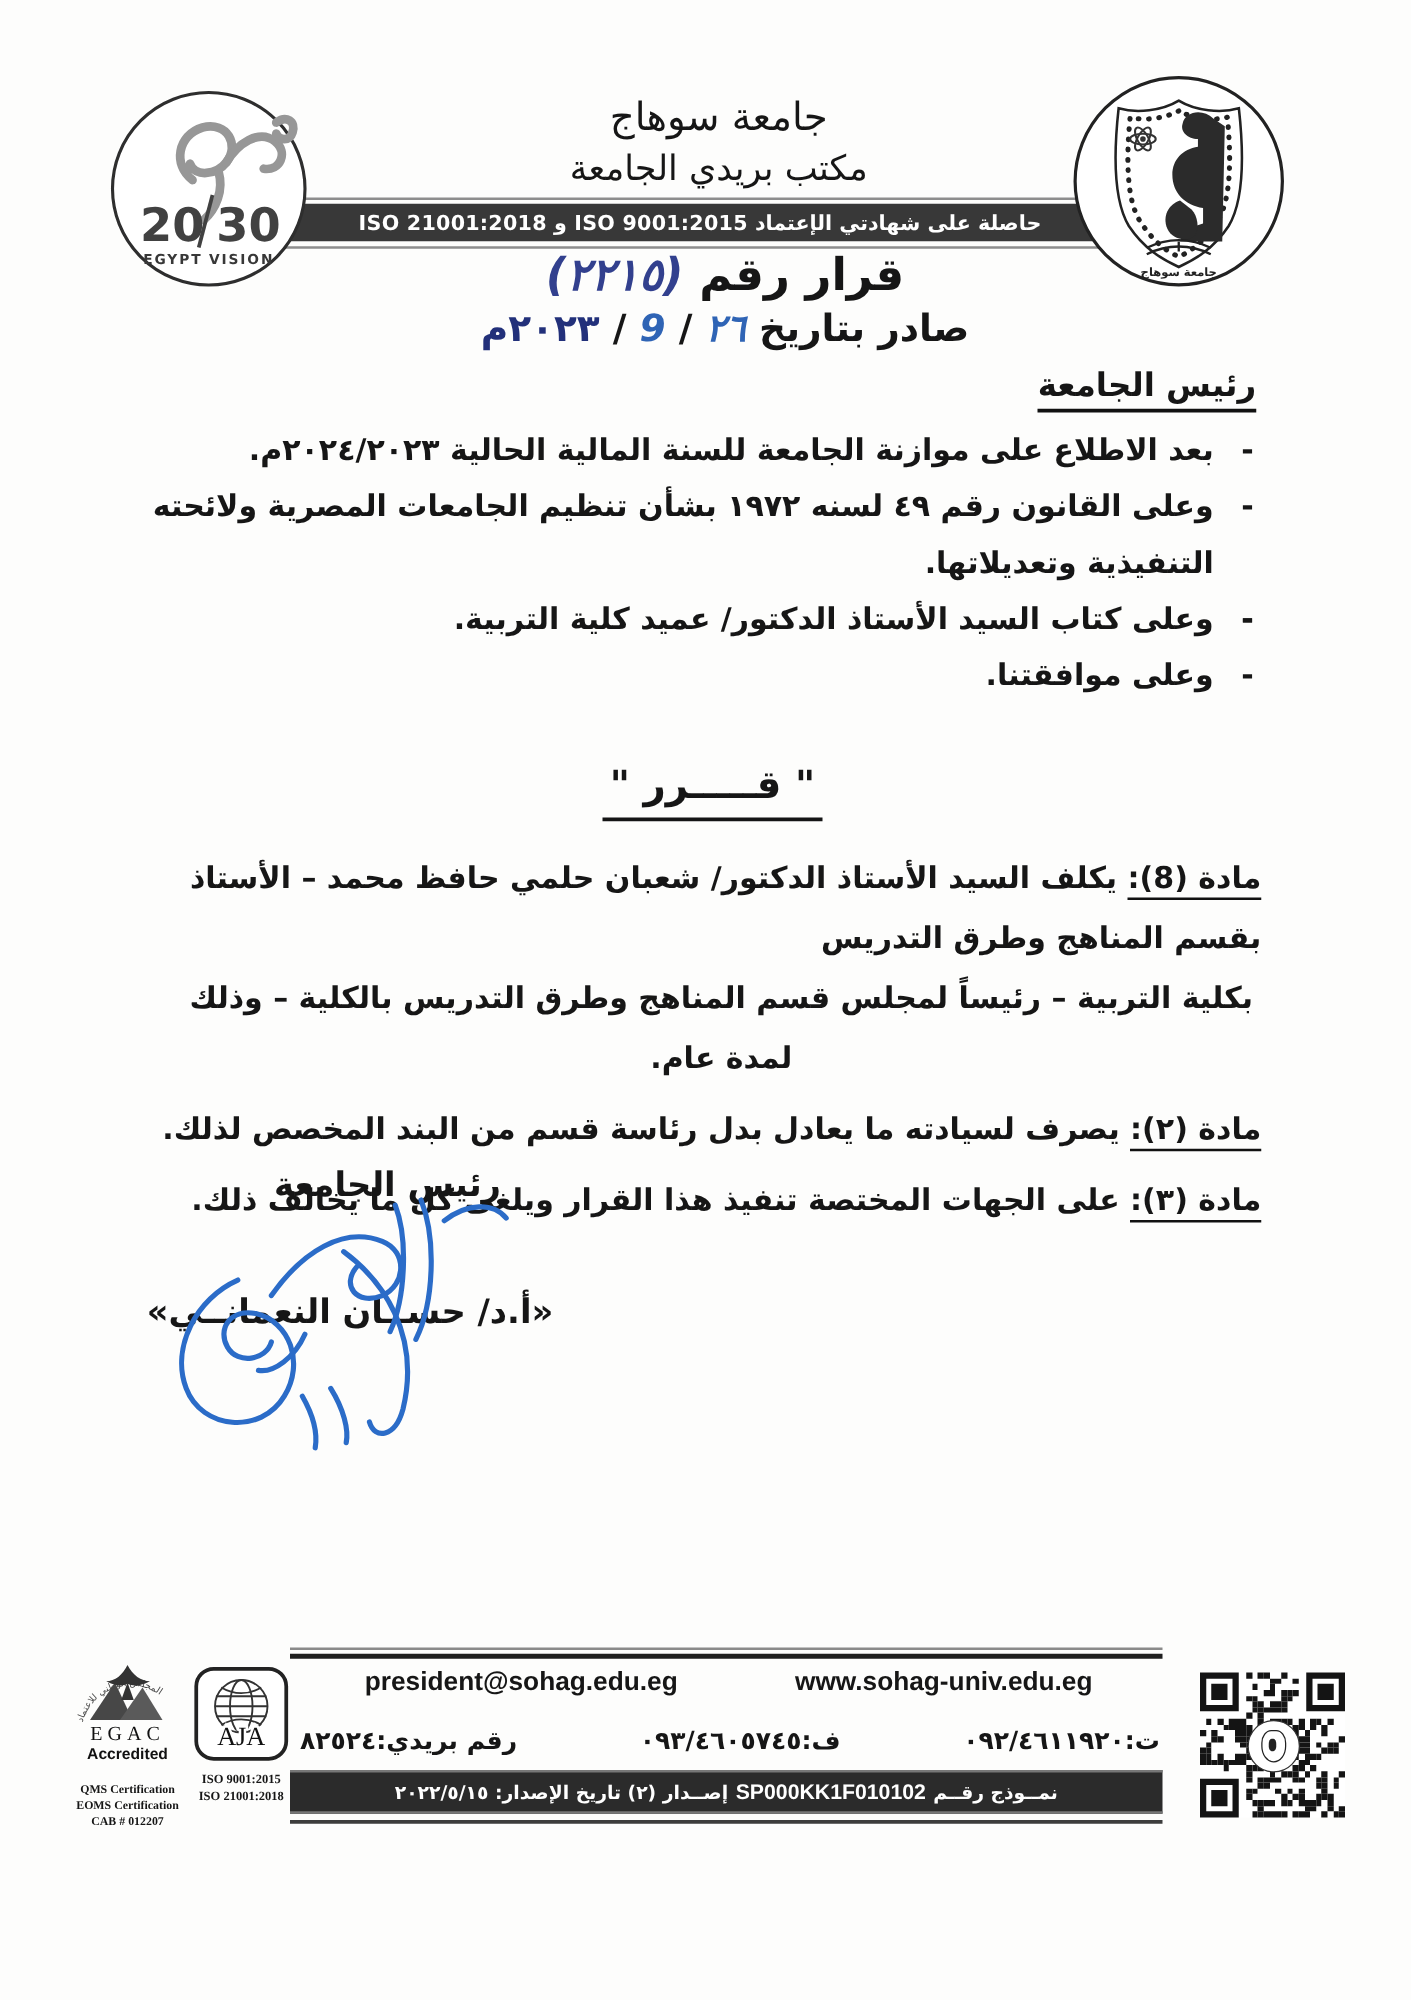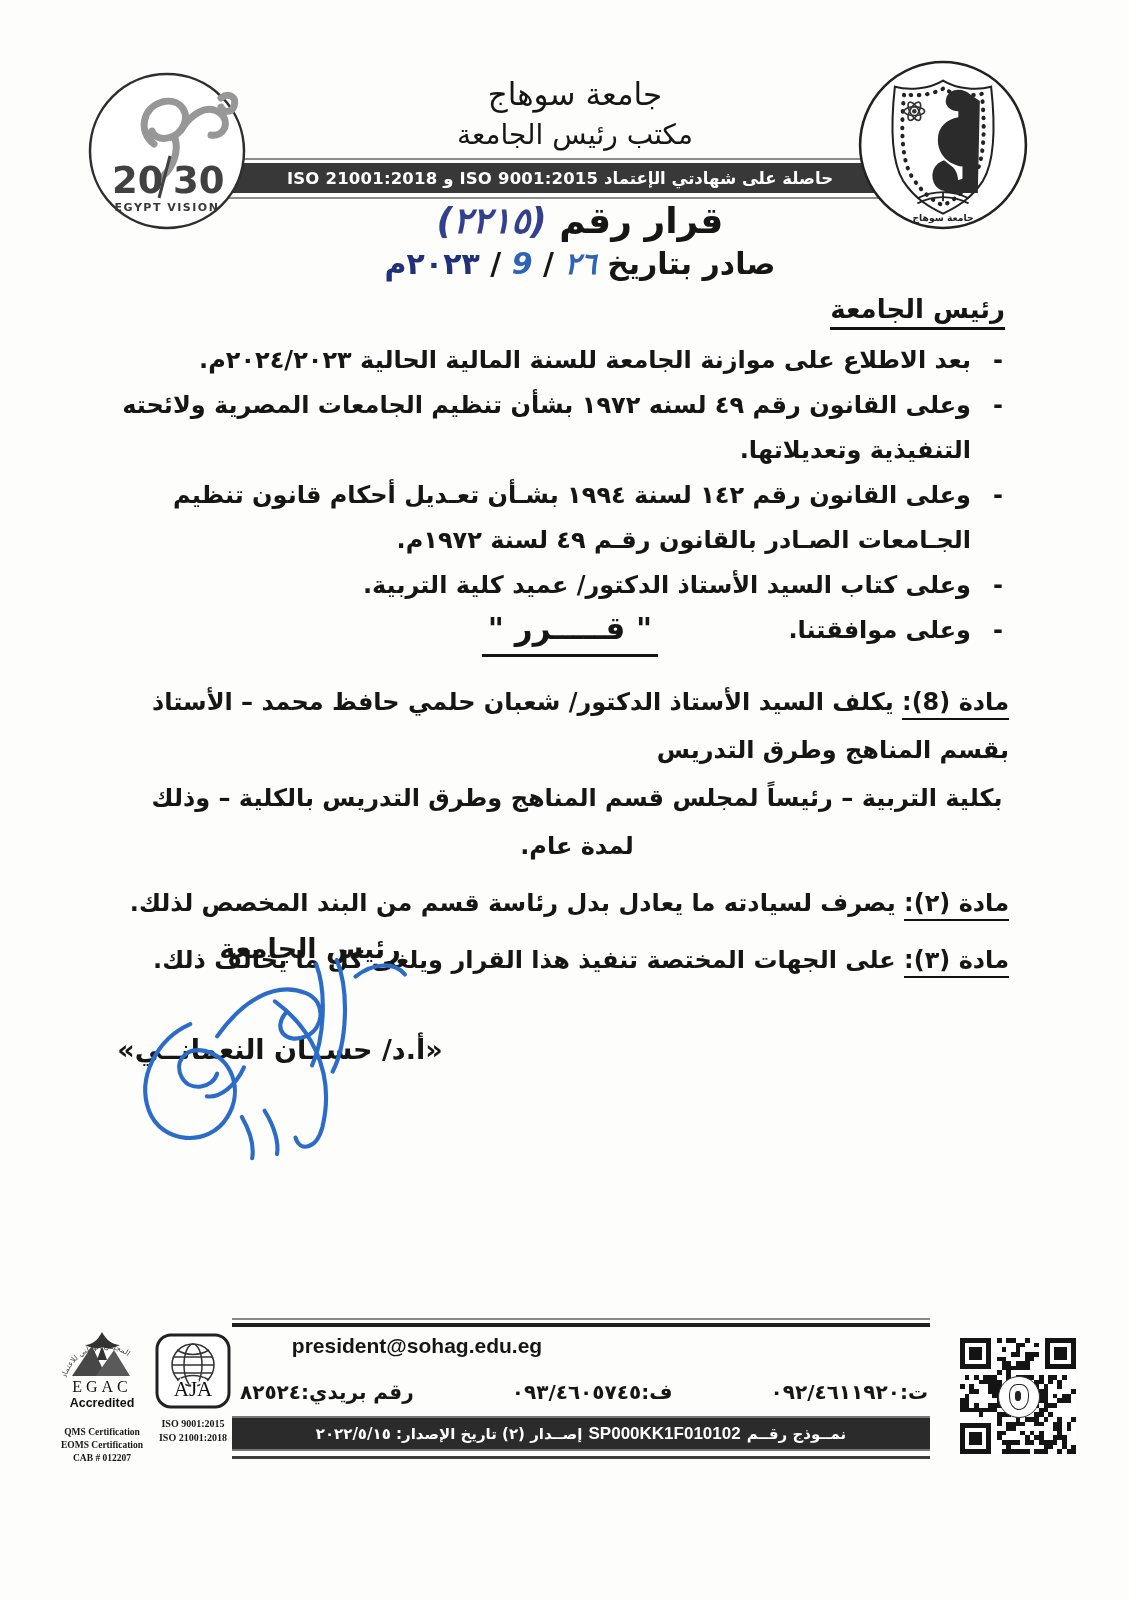--- a/index.html
+++ b/index.html
@@ -113,21 +113,21 @@
       <g stroke="#222" stroke-width="1.8" fill="none">
         <path d="M60,137 C76,129 94,129 110,137"></path>
         <path d="M60,142 C76,134 94,134 110,142"></path>
         <line x1="85" y1="132" x2="85" y2="140"></line>
       </g>
       <text x="85" y="159" font-size="9" text-anchor="middle" fill="#222" font-weight="bold">جامعة سوهاج</text>
     </svg>
   </div>
 
   <div class="hdr-title" id="uni-name">جامعة سوهاج</div>
-  <div class="hdr-title" id="office-name">مكتب رئيس الجامعة</div>
+  <div class="hdr-title" id="office-name">مكتب بريدي الجامعة</div>
 
   <div class="decree-line" id="decree-number">
     <span>قرار رقم</span>
     <span class="hand-navy">(٢٢١٥)</span>
   </div>
   <div class="decree-line" id="decree-date">
     <span>صادر بتاريخ</span>
     <span class="hand-blue">٢٦</span>
     <span>/</span>
     <span class="hand-blue">9</span>
@@ -140,21 +140,20 @@
     <div class="pre-item">
       <span class="pre-dash">-</span>
       <span>بعد الاطلاع على موازنة الجامعة للسنة المالية الحالية ٢٠٢٤/٢٠٢٣م.</span>
     </div>
     <div class="pre-item">
       <span class="pre-dash">-</span>
       <span>وعلى القانون رقم ٤٩ لسنه ١٩٧٢ بشأن تنظيم الجامعات المصرية ولائحته التنفيذية وتعديلاتها.</span>
     </div>
     <div class="pre-item">
       <span class="pre-dash">-</span>
-      <span>وعلى القانون رقم ١٤٢ لسنة ١٩٩٤ بشـأن تعـديل أحكام قانون تنظيم الجـامعات الصـادر بالقانون رقـم ٤٩ لسنة ١٩٧٢م.</span>
     </div>
     <div class="pre-item">
       <span class="pre-dash">-</span>
       <span>وعلى كتاب السيد الأستاذ الدكتور/ عميد كلية التربية.</span>
     </div>
     <div class="pre-item">
       <span class="pre-dash">-</span>
       <span>وعلى موافقتنا.</span>
     </div>
   </div>
@@ -186,20 +185,21 @@
       <path d="M212,18 C224,48 222,98 208,126"></path>
       <path d="M152,58 C182,80 212,122 198,180 C192,202 176,204 172,190"></path>
       <path d="M120,170 C128,184 132,198 130,210"></path>
       <path d="M142,164 C152,180 156,196 154,206"></path>
       <path d="M230,34 C248,20 268,20 278,32"></path>
     </g>
   </svg>
 
   <div id="f-rule-top"></div>
   <div id="f-email">president@sohag.edu.eg</div>
+  <div id="f-web">www.sohag-univ.edu.eg</div>
   <div id="f-contacts">
     <span>ت:٠٩٢/٤٦١١٩٢٠</span>
     <span>ف:٠٩٣/٤٦٠٥٧٤٥</span>
     <span>رقم بريدي:٨٢٥٢٤</span>
   </div>
   <div id="form-banner">
     <span>نمــوذج رقــم</span>
     <span class="form-code">SP000KK1F010102</span>
     <span>إصــدار (٢) تاريخ الإصدار: ٢٠٢٢/٥/١٥</span>
   </div>

